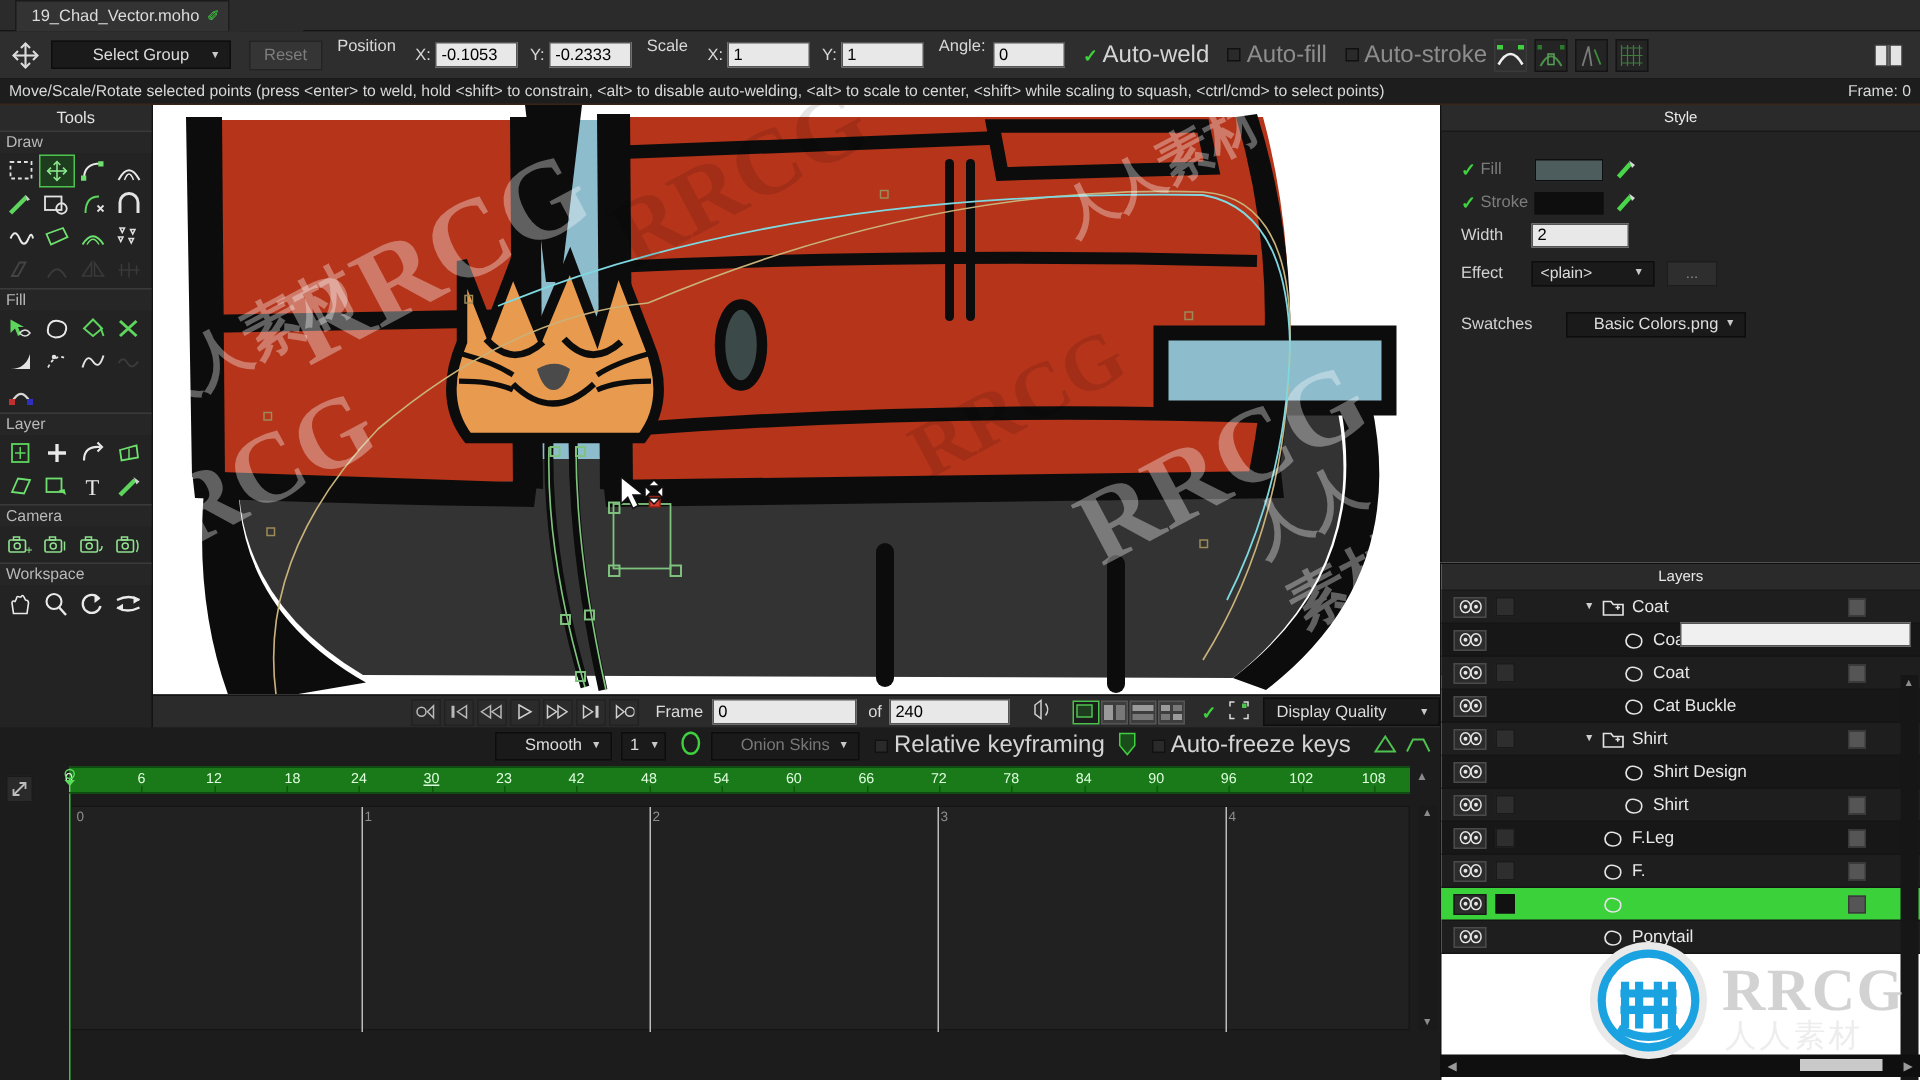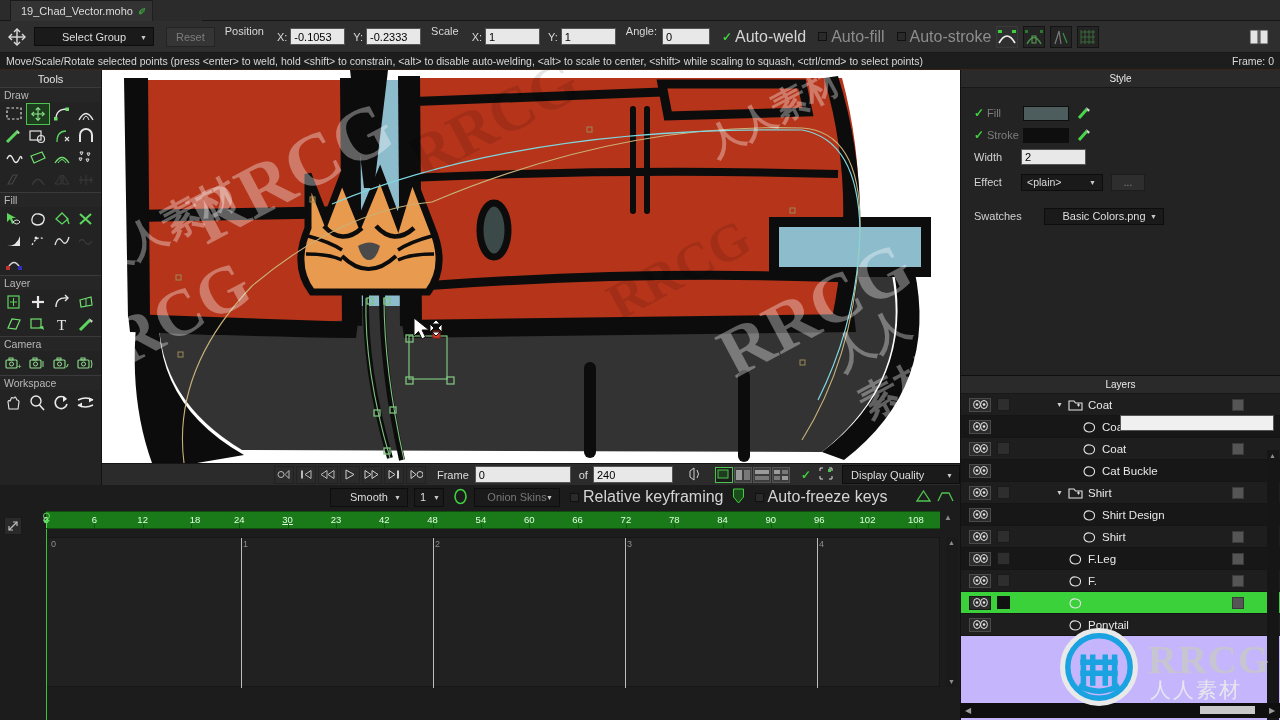--- a/index.html
+++ b/index.html
@@ -194,21 +194,21 @@
   #effectCombo { width:82px; height:17px; }
   #effectDots {
     width:34px; height:17px; background:#2e2e2e; border:1px solid #1c1c1c;
     margin-left:8px; color:#8a8a8a; font-size:10px;
     display:flex; align-items:center; justify-content:center;
   }
   #swatchCombo { width:120px; height:17px; margin-left:10px; }
   
   #layers {
     position:absolute; left:960px; top:375px; width:320px; height:345px;
-    background:#c4b5fd; border-left:1px solid #121212; border-top:1px solid #0f0f0f;
+    background:#ffffff; border-left:1px solid #121212; border-top:1px solid #0f0f0f;
   }
   #lyToolbar {
     position:absolute; left:0; top:18px; width:320px; height:19px;
     background:#232323; display:flex; align-items:center; padding-left:4px;
   }
   .ly-ic {
     width:20px; height:17px; background:#262626; border:1px solid #1a1a1a;
     margin-right:3px; display:flex; align-items:center; justify-content:center;
   }
   #lyCollapse { margin-left:auto; margin-right:5px; font-size:9px; color:#c9c9c9; }
@@ -870,21 +870,21 @@
     </div>
     <div class="combo" style="width:30px; margin-left:6px;">
       <span style="position:absolute;left:5px;">1</span>
       <span class="arrow" style="right:3px;">▼</span>
     </div>
     <div style="margin-left:8px;">
       <svg width="17" height="17">
           <ellipse cx="8.5" cy="8.5" rx="5.5" ry="7" fill="none" stroke="#3fd03f" stroke-width="1.6"></ellipse>
         </svg>
     </div>
-    <div class="combo" style="width:86px; margin-left:5px; color:#787878;justify-content:center;">
+    <div class="combo" style="width:99px; margin-left:5px; color:#787878;justify-content:center;">
       <span style="color:#787878">Onion Skins</span>
       <span class="arrow">▼</span>
     </div>
     <div class="chk" style="margin-left:10px;">
       <span class="sq"></span>
       <span class="txt">Relative keyframing</span>
     </div>
     <div style="margin-left:8px;">
       <svg width="13" height="16">
           <path d="M1.5 1 L11.5 1 L11.5 9 L6.5 15 L1.5 9 Z" fill="#1a4d1a" stroke="#3fd03f"></path>

